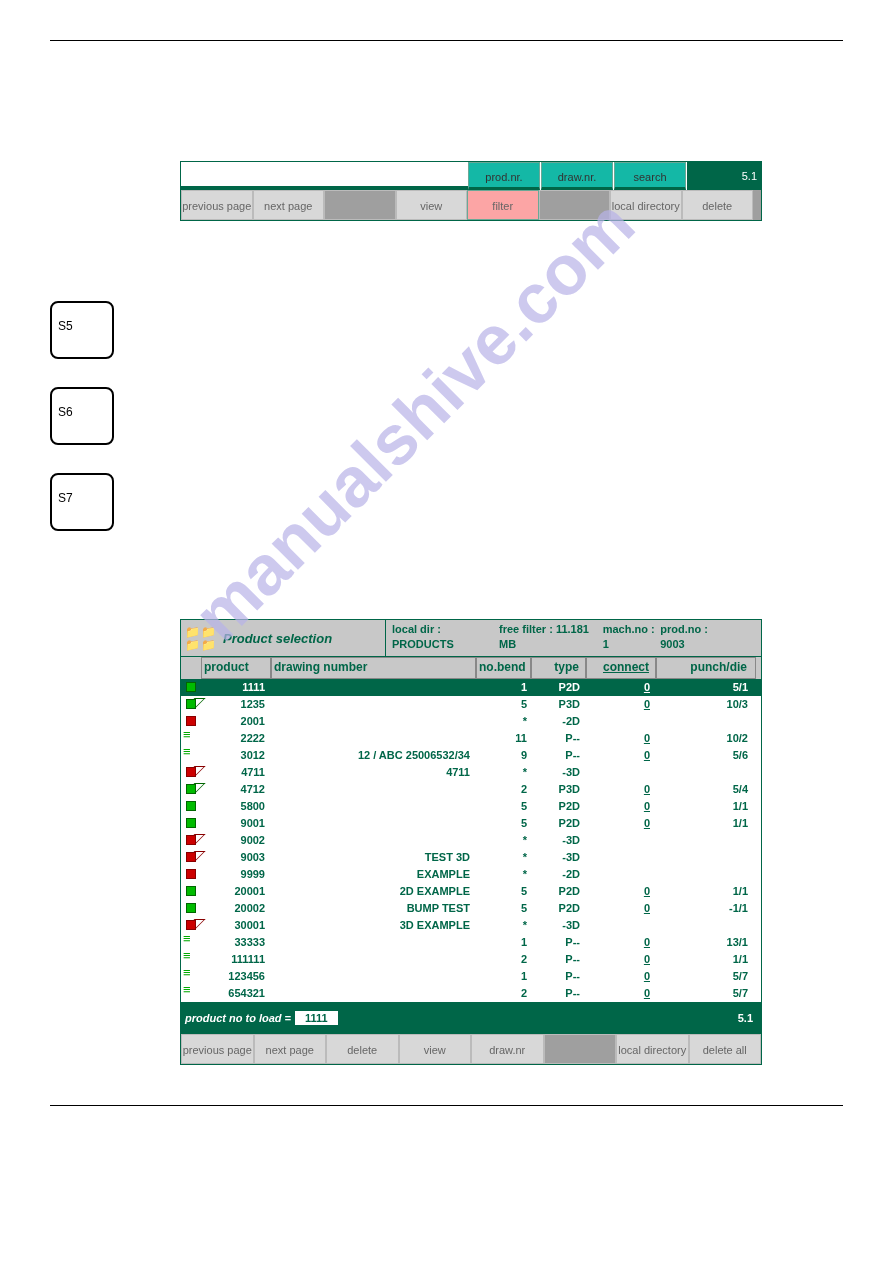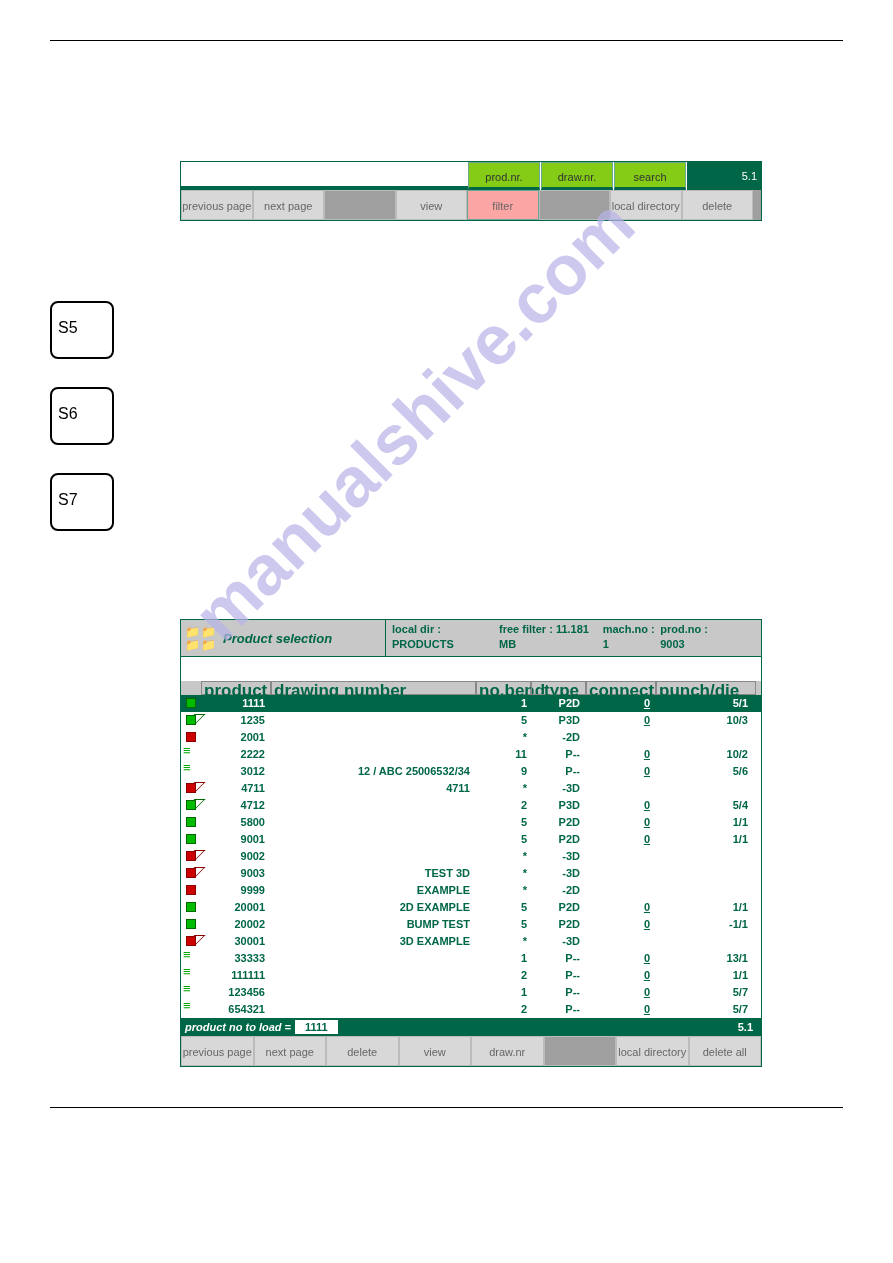--- a/index.html
+++ b/index.html
@@ -34,21 +34,21 @@
   height: 28px;
 }
 .topspacer { flex: 1; background: #fff; border-bottom: 4px solid #006648;}
 .topspacer-end { width:70px; background: #006648; color:#fff; text-align:right; padding-right:4px; font-size:11px; line-height:28px;}
 .tbtn {
   width: 70px;
   font-size: 11px;
   text-align: center;
   line-height: 28px;
   border: 1px solid #6aa896;
-  background: #84cc16;
+  background: #14b8a6;
   color: #333;
   margin-right:1px;
   border-bottom: 3px solid #006648;
 }
 .tbtn:last-child { margin-right:0; }
 .bottomrow {
   display: flex;
   height: 30px;
   background: #9f9f9f;
 }
@@ -68,21 +68,21 @@
 }
 .bbtn.dark { background:#9f9f9f; }
 .bbtn.raised { background:#fca5a5; border:1px solid #6aa896; color:#666;}
 
 
 .sbtn {
   border: 2px solid #000;
   border-radius: 8px;
   width: 54px;
   height: 38px;
-  font-size:16px;
+  font-size:12px;
   padding: 16px 0 0 6px;
   margin-bottom: 28px;
 }
 
 
 .panel2 {
   margin-left: 130px;
   width: 580px;
   border: 1px solid #006648;
 }
@@ -123,33 +123,32 @@
 }
 .ps-info-col { display:flex; flex-direction:row; justify-content:center;}
 .ps-info-col.right { margin-left:auto; margin-right:24px;}
 .ps-info-line { color:#006648; font-size:11px; font-weight:bold; line-height:15px;}
 
 .ps-headrow {
   display:flex;
   background:#c8c8c8;
   color:#006648;
   font-weight:bold;
-  font-size:17px;
-  height:14px;
+  font-size:12px;
+  height:22px;
   line-height:18px;
-  margin-top:24px;
 }
 .ps-headrow > div { border:1px solid #888; box-sizing:border-box; padding-left:2px;}
 .col-icon { width:20px; border:none !important;}
 .col-prod { width:70px;}
 .col-draw { width:205px;}
 .col-bend { width:55px; text-align:left; padding-right:4px !important;}
 .col-type { width:55px; text-align:right; padding-right:6px !important;}
 .col-conn { width:70px; text-align:right; padding-right:6px !important;text-decoration:underline;}
-.col-punch { width:100px; text-align:left; padding-right:8px !important;}
+.col-punch { width:100px; text-align:right; padding-right:8px !important;}
 
 .ps-rows { background:#fff; }
 .ps-row {
   display:flex;
   color:#006648;
   font-weight:bold;
   font-size:11px;
   height:17px;
   line-height:17px;
 }
@@ -181,21 +180,21 @@
 .icon-red2d { background:#c00; border:1px solid #800;}
 .icon-lines { color:#0a0; font-size:13px; line-height:10px; padding-left:3px; letter-spacing:-1px;}
 
 .ps-status {
   background:#006648;
   color:#fff;
   font-weight:bold;
   font-style:italic;
   font-size:11px;
   display:flex;
-  height:18px;
+  height:32px;
   line-height:18px;
   padding-left:4px;
   align-items:center;
 }
 .ps-status-val {
   background:#fff;
   color:#006648;
   font-style:normal;
   padding: 0 10px;
   margin: 0 4px;

